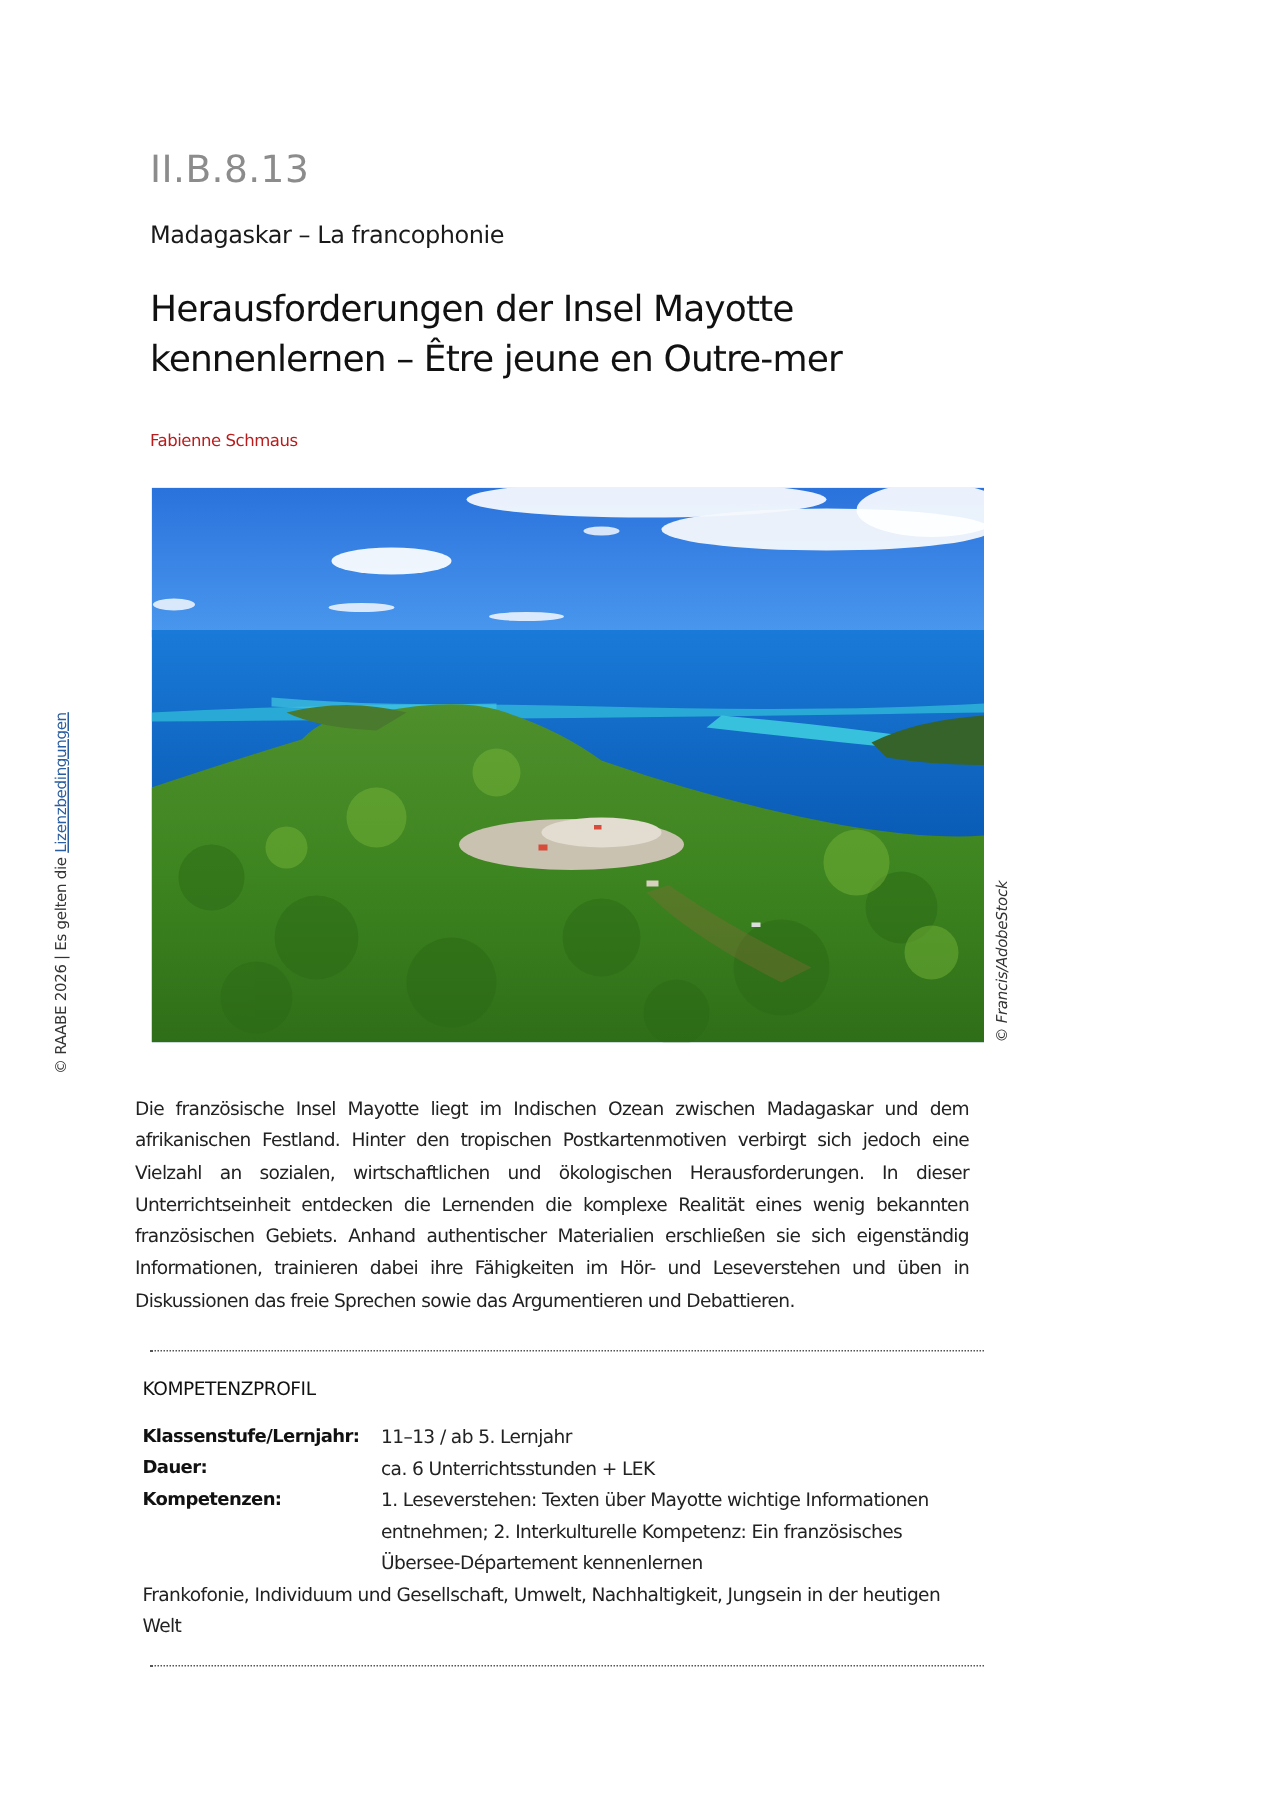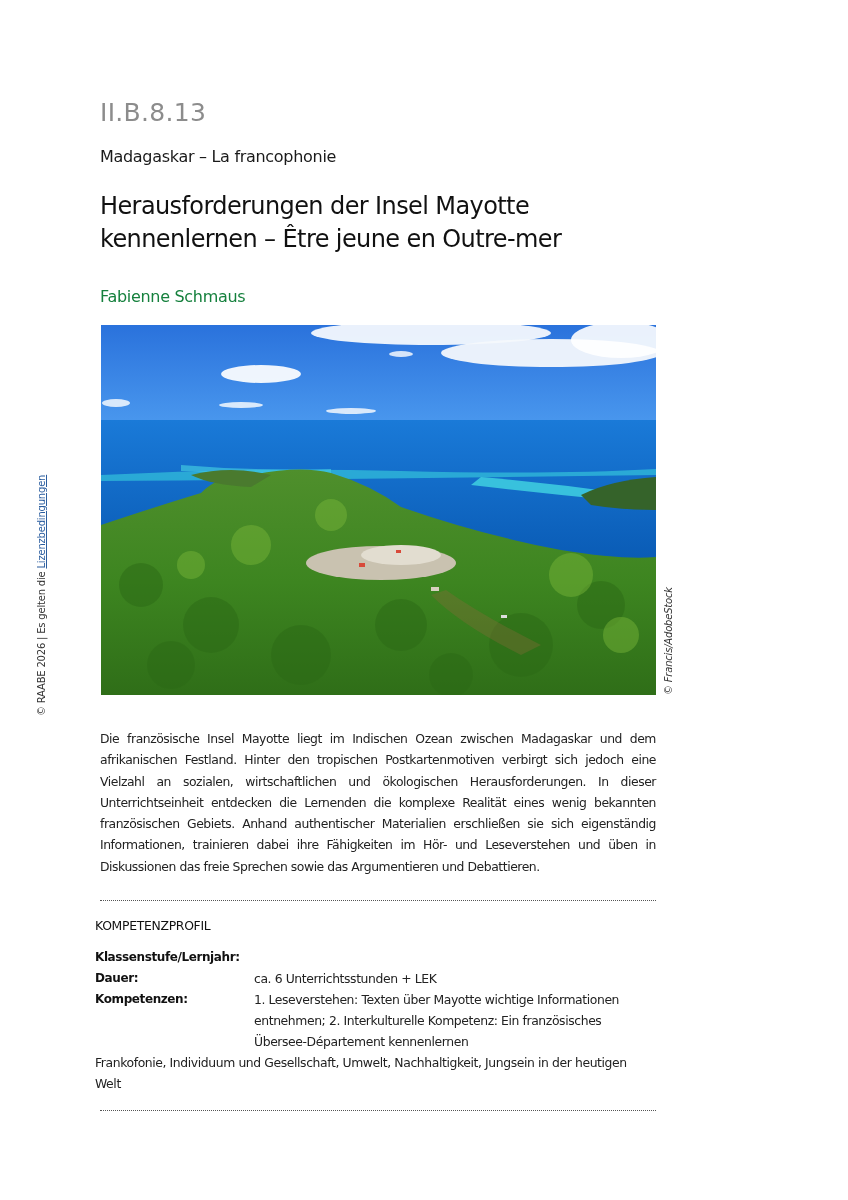--- a/index.html
+++ b/index.html
@@ -4,31 +4,31 @@
   <style>
     html, body { margin: 0; padding: 0; background: #ffffff; }
     body { width: 848px; height: 1200px; position: relative; overflow: hidden;
            font-family: "DejaVu Sans", "Liberation Sans", sans-serif; color: #1a1a1a; }
     .code { position: absolute; left: 100px; top: 98px; font-size: 25px; color: #8c8c8c;
             letter-spacing: 0.3px; font-family: "DejaVu Sans", sans-serif; }
     .section { position: absolute; left: 100px; top: 147px; font-size: 16px; color: #1a1a1a;
                font-family: "DejaVu Sans", sans-serif; letter-spacing: -0.3px; }
     .title { position: absolute; left: 100px; top: 190px; font-size: 24px; line-height: 33px;
              color: #111; font-family: "DejaVu Sans", sans-serif; letter-spacing: -0.6px; margin: 0; font-weight: normal; }
-    .author { position: absolute; left: 100px; top: 287px; font-size: 16px; color: #15803d;
+    .author { position: absolute; left: 100px; top: 287px; font-size: 11px; color: #b91c1c;
               font-family: "DejaVu Sans", sans-serif; letter-spacing: -0.3px; }
     .photo { position: absolute; left: 101px; top: 325px; width: 555px; height: 370px; overflow: hidden; }
     .photo svg { display: block; }
     .credit { position: absolute; left: 663px; top: 695px; transform-origin: 0 0; transform: rotate(-90deg);
               font-size: 10px; font-style: italic; color: #333; white-space: nowrap;
               font-family: "DejaVu Sans", sans-serif; letter-spacing: -0.2px; }
     .side { position: absolute; left: 36px; top: 716px; transform-origin: 0 0; transform: rotate(-90deg);
             font-size: 10px; color: #333; white-space: nowrap; font-family: "DejaVu Sans", sans-serif; letter-spacing: -0.2px; }
     .side a { color: #2a5d9f; text-decoration: underline; }
-    .intro { position: absolute; left: 100px; top: 728px; width: 556px; font-size: 12.4px; line-height: 21.3px;
+    .intro { position: absolute; left: 90px; top: 728px; width: 556px; font-size: 12.4px; line-height: 21.3px;
              text-align: justify; color: #222; margin: 0; font-family: "DejaVu Sans", sans-serif; letter-spacing: -0.45px;
              hyphens: manual; }
     .rule { position: absolute; left: 100px; width: 556px; height: 0; border-top: 1.5px dotted #555; }
     .rule.top { top: 900px; }
     .rule.bottom { top: 1110px; }
     .profile { position: absolute; left: 95px; top: 918px; width: 540px; font-family: "DejaVu Sans", sans-serif; }
     .profile-heading { font-size: 12.4px; color: #111; margin-bottom: 14px; letter-spacing: -0.3px; }
     .prow { display: flex; font-size: 12.4px; line-height: 21px; letter-spacing: -0.4px; }
     .plabel { width: 159px; flex: none; color: #111; font-weight: bold; font-size: 12px; }
     .pvalue { flex: 1; color: #222; }
@@ -120,20 +120,21 @@
 </div>
 
 <p class="intro">Die französische Insel Mayotte liegt im Indischen Ozean zwischen Madagaskar und dem afrikanischen Festland. Hinter den tropischen Postkartenmotiven verbirgt sich jedoch eine Vielzahl an sozialen, wirtschaftlichen und ökologischen Herausforderungen. In dieser Unterrichtseinheit entdecken die Lernenden die komplexe Realität eines wenig bekannten französischen Gebiets. Anhand authentischer Materialien erschließen sie sich eigenständig Informationen, trainieren dabei ihre Fähigkeiten im Hör- und Leseverstehen und üben in Diskussionen das freie Sprechen sowie das Argumentieren und Debattieren.</p>
 
 <div class="rule top"></div>
 
 <div class="profile">
   <div class="profile-heading">KOMPETENZPROFIL</div>
   <div class="prow">
     <div class="plabel">Klassenstufe/Lernjahr:</div>
+    <div class="pvalue">11–13 / ab 5. Lernjahr</div>
   </div>
   <div class="prow">
     <div class="plabel">Dauer:</div>
     <div class="pvalue">ca. 6 Unterrichtsstunden + LEK</div>
   </div>
   <div class="prow">
     <div class="plabel">Kompetenzen:</div>
     <div class="pvalue">1. Leseverstehen: Texten über Mayotte wichtige Informationen entnehmen; 2. Interkulturelle Kompetenz: Ein französisches Übersee-Département kennenlernen</div>
   </div>
   <div class="prow">

